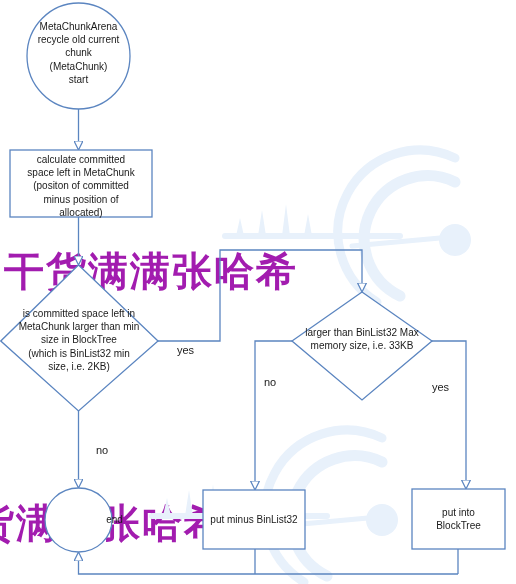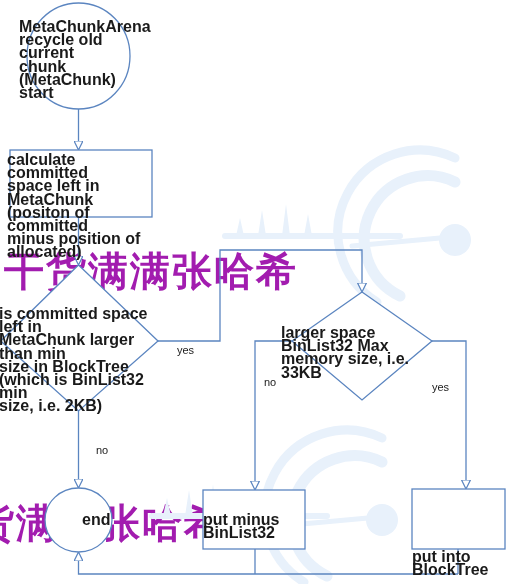--- a/index.html
+++ b/index.html
@@ -37,27 +37,27 @@
   }
   .txt-layer {
     position: absolute;
     left: 0; top: 0;
     width: 516px;
     height: 584px;
     z-index: 3;
   }
   .node-text {
     position: absolute;
+    text-align: center;
     color: #1a1a1a;
     font-family: "Liberation Sans", sans-serif;
-    font-size: 16px;
+    font-size: 10px;
     line-height: 13.2px;
     letter-spacing: 0px;
     white-space: pre-line;
-    font-weight: bold;
   }
   .edge-label {
     position: absolute;
     color: #1a1a1a;
     font-family: "Liberation Sans", sans-serif;
     font-size: 11px;
     line-height: 13px;
     margin-top: 28px;
   }
   .wm-text {
@@ -163,26 +163,26 @@
 (positon of committed
 minus position of
 allocated)</div>
 
     <div class="node-text" style="left:-1px; top:307px; width:160px;">is committed space left in
 MetaChunk larger than min
 size in BlockTree
 (which is BinList32 min
 size,  i.e. 2KB)</div>
 
-    <div class="node-text" style="left:281px; top:326px; width:162px;">larger space BinList32 Max
+    <div class="node-text" style="left:281px; top:326px; width:162px;">larger than BinList32 Max
 memory size, i.e. 33KB</div>
 
     <div class="node-text" style="left:203px; top:513px; width:102px;">put minus BinList32</div>
 
-    <div class="node-text" style="left:412px; top:506px; width:93px;margin-top:44px;">put into
+    <div class="node-text" style="left:412px; top:506px; width:93px;">put into
 BlockTree</div>
 
     <div class="node-text" style="left:46px; top:513px; width:65px;padding-left:36px;">end</div>
 
     <div class="edge-label" style="left:177px; top:316px;">yes</div>
 
     <div class="edge-label" style="left:96px; top:416px;">no</div>
 
     <div class="edge-label" style="left:264px; top:348px;">no</div>
 

